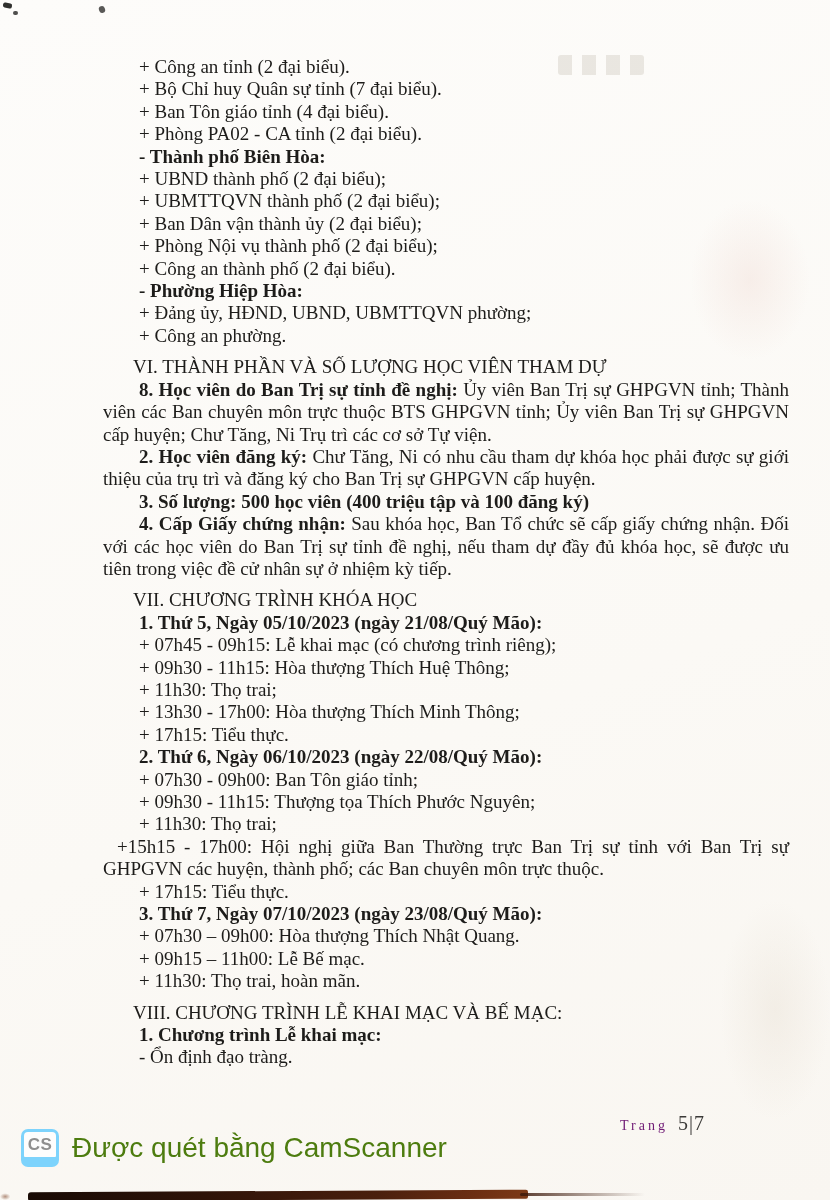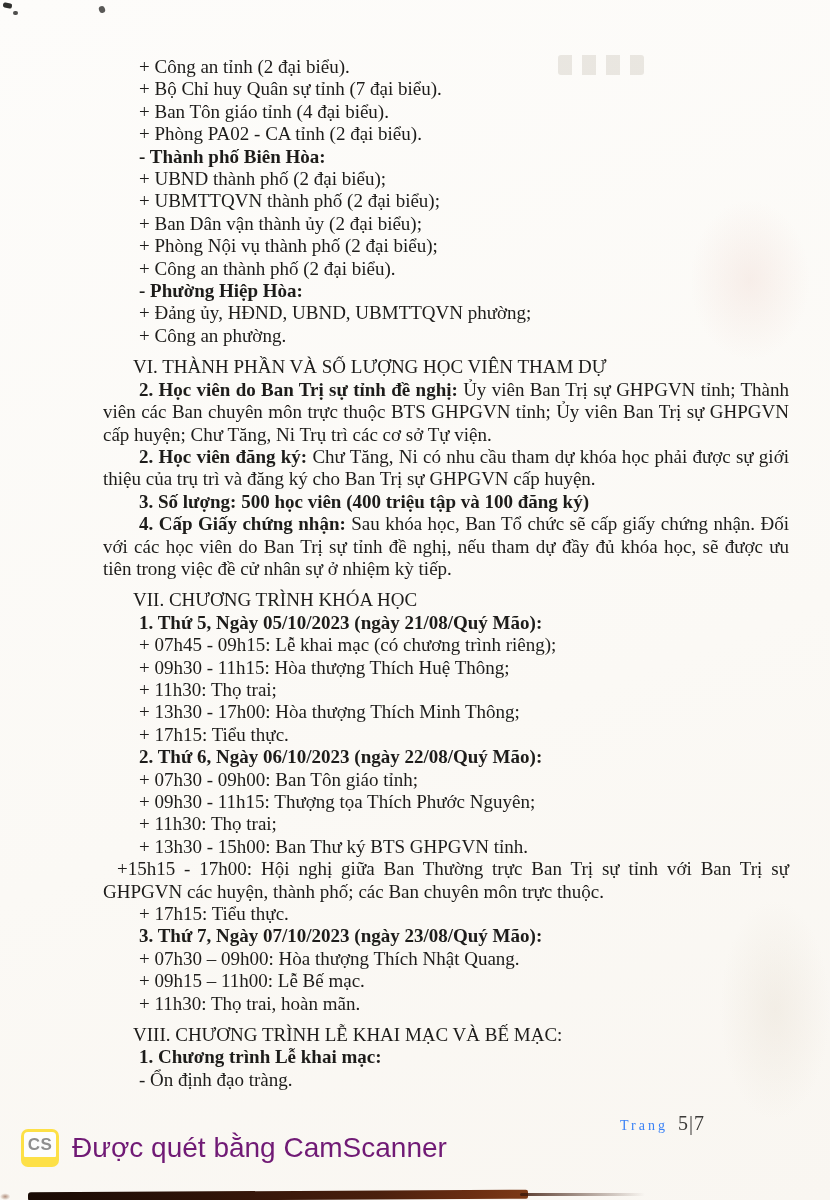--- a/index.html
+++ b/index.html
@@ -30,30 +30,30 @@
     color:#1d1c1a;font-size:19px;line-height:22.4px;
   }
   .line{padding-left:36px;white-space:nowrap;}
   .bold{font-weight:bold;}
   .heading{padding-left:30px;font-weight:normal;margin-top:9px;}
   .para{text-align:justify;text-indent:36px;}
   .para.small-indent{text-indent:14px;}
   
   .footer{position:absolute;left:620px;top:1112px;width:150px;text-align:left;
     font-family:"Liberation Serif",serif;}
-  .footer .trang{color:#3b82f6;font-size:14px;letter-spacing:3px;margin-right:10px;}
+  .footer .trang{color:#701a75;font-size:14px;letter-spacing:3px;margin-right:10px;}
   .footer .pageno{color:#3a3937;font-size:20px;font-weight:normal;letter-spacing:1px;}
   
   .watermark{position:absolute;left:21px;top:1129px;display:flex;align-items:center;gap:13px;}
-  .cs-logo{width:38px;height:38px;background:#fde047;border-radius:7px;position:relative;flex:0 0 auto;}
+  .cs-logo{width:38px;height:38px;background:#7dd3fc;border-radius:7px;position:relative;flex:0 0 auto;}
   .cs-logo .inner{position:absolute;left:3px;right:3px;top:3px;bottom:10px;background:#fdfdfd;
     border-radius:4px 4px 1px 1px;display:flex;align-items:center;justify-content:center;}
   .cs-logo .inner span{color:#8f8f8f;font-family:"Liberation Sans",sans-serif;
     font-weight:bold;font-size:17px;letter-spacing:.5px;}
-  .wm-text{color:#701a75;font-family:"Liberation Sans",sans-serif;font-size:28px;}
+  .wm-text{color:#4d7c0f;font-family:"Liberation Sans",sans-serif;font-size:28px;}
   
   .edge-band{position:absolute;left:28px;bottom:0px;width:500px;height:9px;
     background:linear-gradient(90deg,#180a04 0%,#2e1308 35%,#4a1f0d 70%,#6d2f12 90%,#7d3a16 100%);
     border-radius:3px 2px 2px 3px;transform:rotate(-0.3deg);}
   .edge-tail{position:absolute;left:520px;bottom:4px;width:125px;height:3px;
     background:linear-gradient(90deg,rgba(60,25,10,.85),rgba(120,70,35,0));border-radius:2px;}
   .edge-smudge{position:absolute;left:0;bottom:0;width:26px;height:34px;
     background:radial-gradient(closest-side at 20% 90%,rgba(120,60,30,.55),rgba(120,60,30,0));}
 </style>
 </head>
@@ -75,36 +75,35 @@
       <div class="line bold">- Thành phố Biên Hòa:</div>
       <div class="line">+ UBND thành phố (2 đại biểu);</div>
       <div class="line">+ UBMTTQVN thành phố (2 đại biểu);</div>
       <div class="line">+ Ban Dân vận thành ủy (2 đại biểu);</div>
       <div class="line">+ Phòng Nội vụ thành phố (2 đại biểu);</div>
       <div class="line">+ Công an thành phố (2 đại biểu).</div>
       <div class="line bold">- Phường Hiệp Hòa:</div>
       <div class="line">+ Đảng ủy, HĐND, UBND, UBMTTQVN phường;</div>
       <div class="line">+ Công an phường.</div>
       <div class="heading">VI. THÀNH PHẦN VÀ SỐ LƯỢNG HỌC VIÊN THAM DỰ</div>
-      <div class="para"><span class="bold">2. Học viên do Ban Trị sự tỉnh đề nghị:</span> Ủy viên Ban Trị sự GHPGVN tỉnh; Thành viên các Ban chuyên môn trực thuộc BTS GHPGVN tỉnh; Ủy viên Ban Trị sự GHPGVN cấp huyện; Chư Tăng, Ni Trụ trì các cơ sở Tự viện.</div>
+      <div class="para"><span class="bold">8. Học viên do Ban Trị sự tỉnh đề nghị:</span> Ủy viên Ban Trị sự GHPGVN tỉnh; Thành viên các Ban chuyên môn trực thuộc BTS GHPGVN tỉnh; Ủy viên Ban Trị sự GHPGVN cấp huyện; Chư Tăng, Ni Trụ trì các cơ sở Tự viện.</div>
       <div class="para"><span class="bold">2. Học viên đăng ký:</span> Chư Tăng, Ni có nhu cầu tham dự khóa học phải được sự giới thiệu của trụ trì và đăng ký cho Ban Trị sự GHPGVN cấp huyện.</div>
       <div class="line bold">3. Số lượng: 500 học viên (400 triệu tập và 100 đăng ký)</div>
       <div class="para"><span class="bold">4. Cấp Giấy chứng nhận:</span> Sau khóa học, Ban Tổ chức sẽ cấp giấy chứng nhận. Đối với các học viên do Ban Trị sự tỉnh đề nghị, nếu tham dự đầy đủ khóa học, sẽ được ưu tiên trong việc đề cử nhân sự ở nhiệm kỳ tiếp.</div>
       <div class="heading">VII. CHƯƠNG TRÌNH KHÓA HỌC</div>
       <div class="line bold">1. Thứ 5, Ngày 05/10/2023 (ngày 21/08/Quý Mão):</div>
       <div class="line">+ 07h45 - 09h15: Lễ khai mạc (có chương trình riêng);</div>
       <div class="line">+ 09h30 - 11h15: Hòa thượng Thích Huệ Thông;</div>
       <div class="line">+ 11h30: Thọ trai;</div>
       <div class="line">+ 13h30 - 17h00: Hòa thượng Thích Minh Thông;</div>
       <div class="line">+ 17h15: Tiểu thực.</div>
       <div class="line bold">2. Thứ 6, Ngày 06/10/2023 (ngày 22/08/Quý Mão):</div>
       <div class="line">+ 07h30 - 09h00: Ban Tôn giáo tỉnh;</div>
       <div class="line">+ 09h30 - 11h15: Thượng tọa Thích Phước Nguyên;</div>
       <div class="line">+ 11h30: Thọ trai;</div>
-      <div class="line">+ 13h30 - 15h00: Ban Thư ký BTS GHPGVN tỉnh.</div>
       <div class="para small-indent">+15h15 - 17h00: Hội nghị giữa Ban Thường trực Ban Trị sự tỉnh với Ban Trị sự GHPGVN các huyện, thành phố; các Ban chuyên môn trực thuộc.</div>
       <div class="line">+ 17h15: Tiểu thực.</div>
       <div class="line bold">3. Thứ 7, Ngày 07/10/2023 (ngày 23/08/Quý Mão):</div>
       <div class="line">+ 07h30 – 09h00: Hòa thượng Thích Nhật Quang.</div>
       <div class="line">+ 09h15 – 11h00: Lễ Bế mạc.</div>
       <div class="line">+ 11h30: Thọ trai, hoàn mãn.</div>
       <div class="heading">VIII. CHƯƠNG TRÌNH LỄ KHAI MẠC VÀ BẾ MẠC:</div>
       <div class="line bold">1. Chương trình Lễ khai mạc:</div>
       <div class="line">- Ổn định đạo tràng.</div>
     </div>

